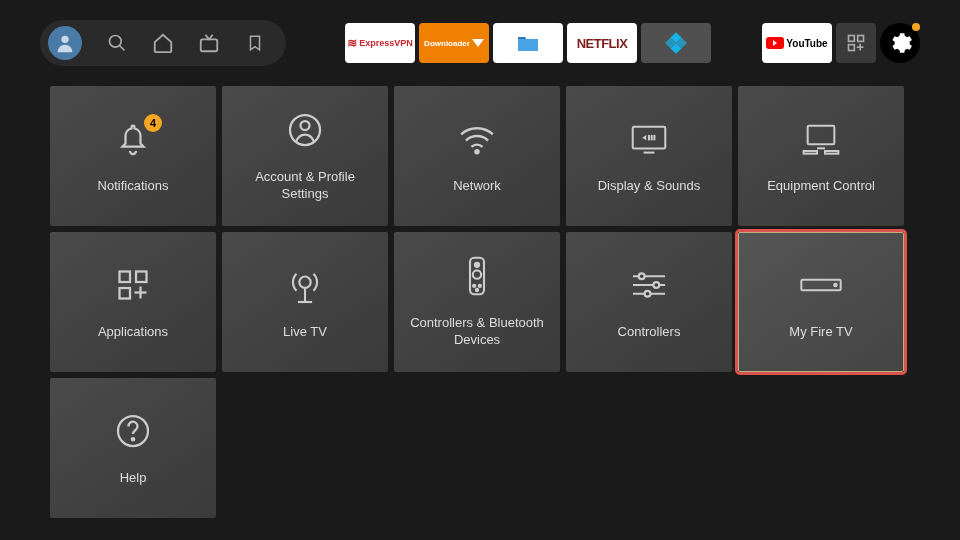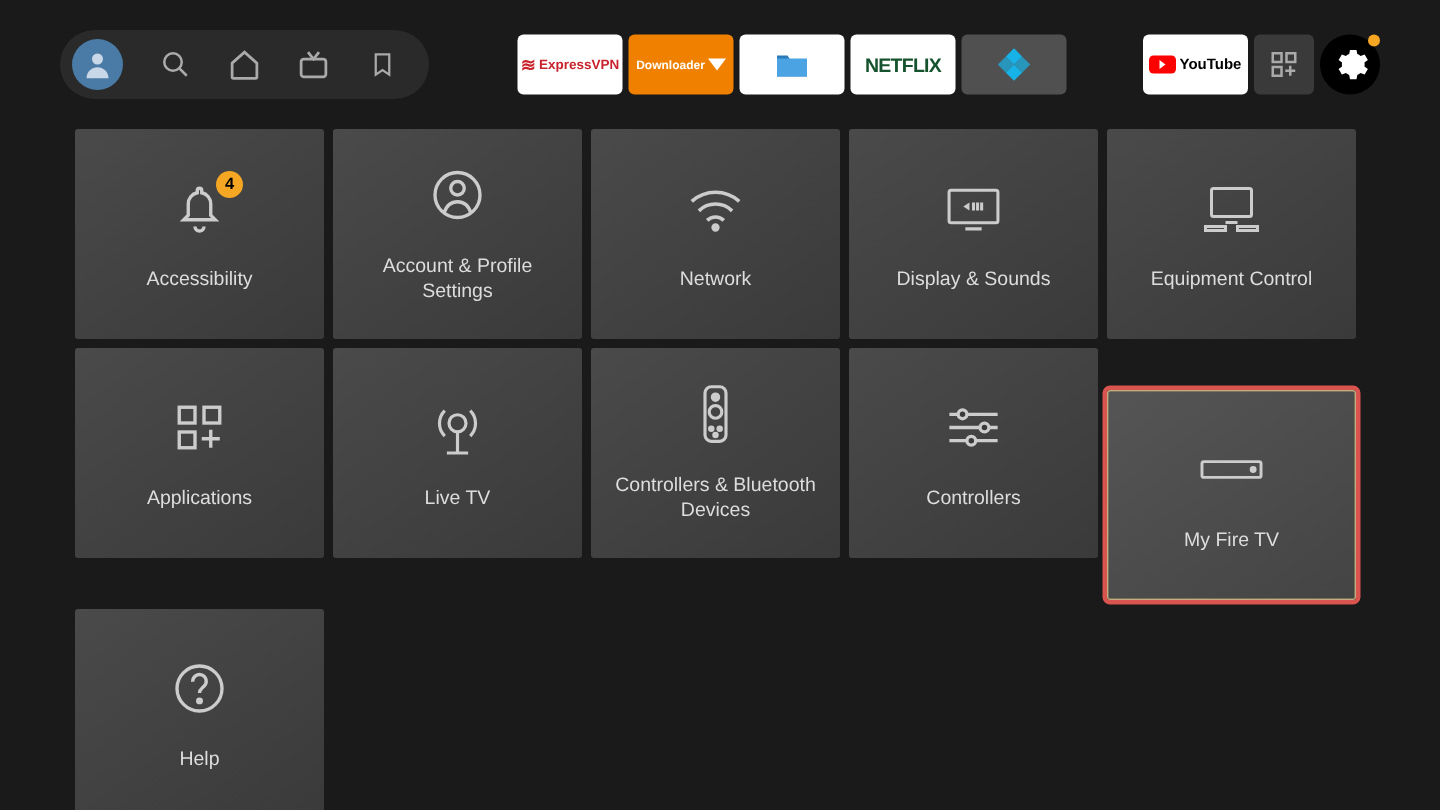--- a/index.html
+++ b/index.html
@@ -64,21 +64,21 @@
   justify-content: center;
   font-size: 9px;
   font-weight: bold;
   cursor: pointer;
   position: relative;
 }
 
 .app-express { background: #fff; color: #c8232c; }
 .app-downloader { background: #f08000; color: #fff; flex-direction: row; }
 .app-es { background: #fff; }
-.app-netflix { background: #fff; color: #14532d; letter-spacing: -0.5px; font-size: 13px; }
+.app-netflix { background: #fff; color: #7f1d1d; letter-spacing: -0.5px; font-size: 13px; }
 .app-kodi { background: #505050; }
 .app-youtube { background: #fff; color: #000; font-size: 10px; margin-left: 47px; }
 
 .app-more {
   width: 40px;
   height: 40px;
   background: #3a3a3a;
   border-radius: 4px;
   display: flex;
   align-items: center;
@@ -126,21 +126,20 @@
   gap: 18px;
   cursor: pointer;
   position: relative;
   padding: 10px;
 }
 
 .card.selected {
   outline: 3px solid #d9534f;
   border: 1px solid #c0b080;
   background: linear-gradient(145deg, #555 0%, #444 100%);
-  margin-top: 28px;
 }
 
 .card-icon {
   width: 42px;
   height: 42px;
   display: flex;
   align-items: center;
   justify-content: center;
 }
 
@@ -285,21 +284,21 @@
 </div>
 
 <div class="grid" id="settings-grid">
     <div class="card">
       <div class="card-icon">
         <svg width="36" height="36" viewBox="0 0 24 24">
           <path d="M12 3a1 1 0 011 1v1a5 5 0 014 5v5l2 2H5l2-2v-5a5 5 0 014-5V4a1 1 0 011-1z"></path>
           <path d="M10 20a2 2 0 004 0"></path>
         </svg>
       </div>
-      <div class="card-label">Accessibility</div>
+      <div class="card-label">Notifications</div>
       <div class="badge-notif">4</div>
     </div>
     <div class="card">
       <div class="card-icon">
         <svg width="36" height="36" viewBox="0 0 24 24">
           <circle cx="12" cy="12" r="10"></circle>
           <circle cx="12" cy="9" r="3"></circle>
           <path d="M6 20c1-3 3-5 6-5s5 2 6 5"></path>
         </svg>
       </div>

